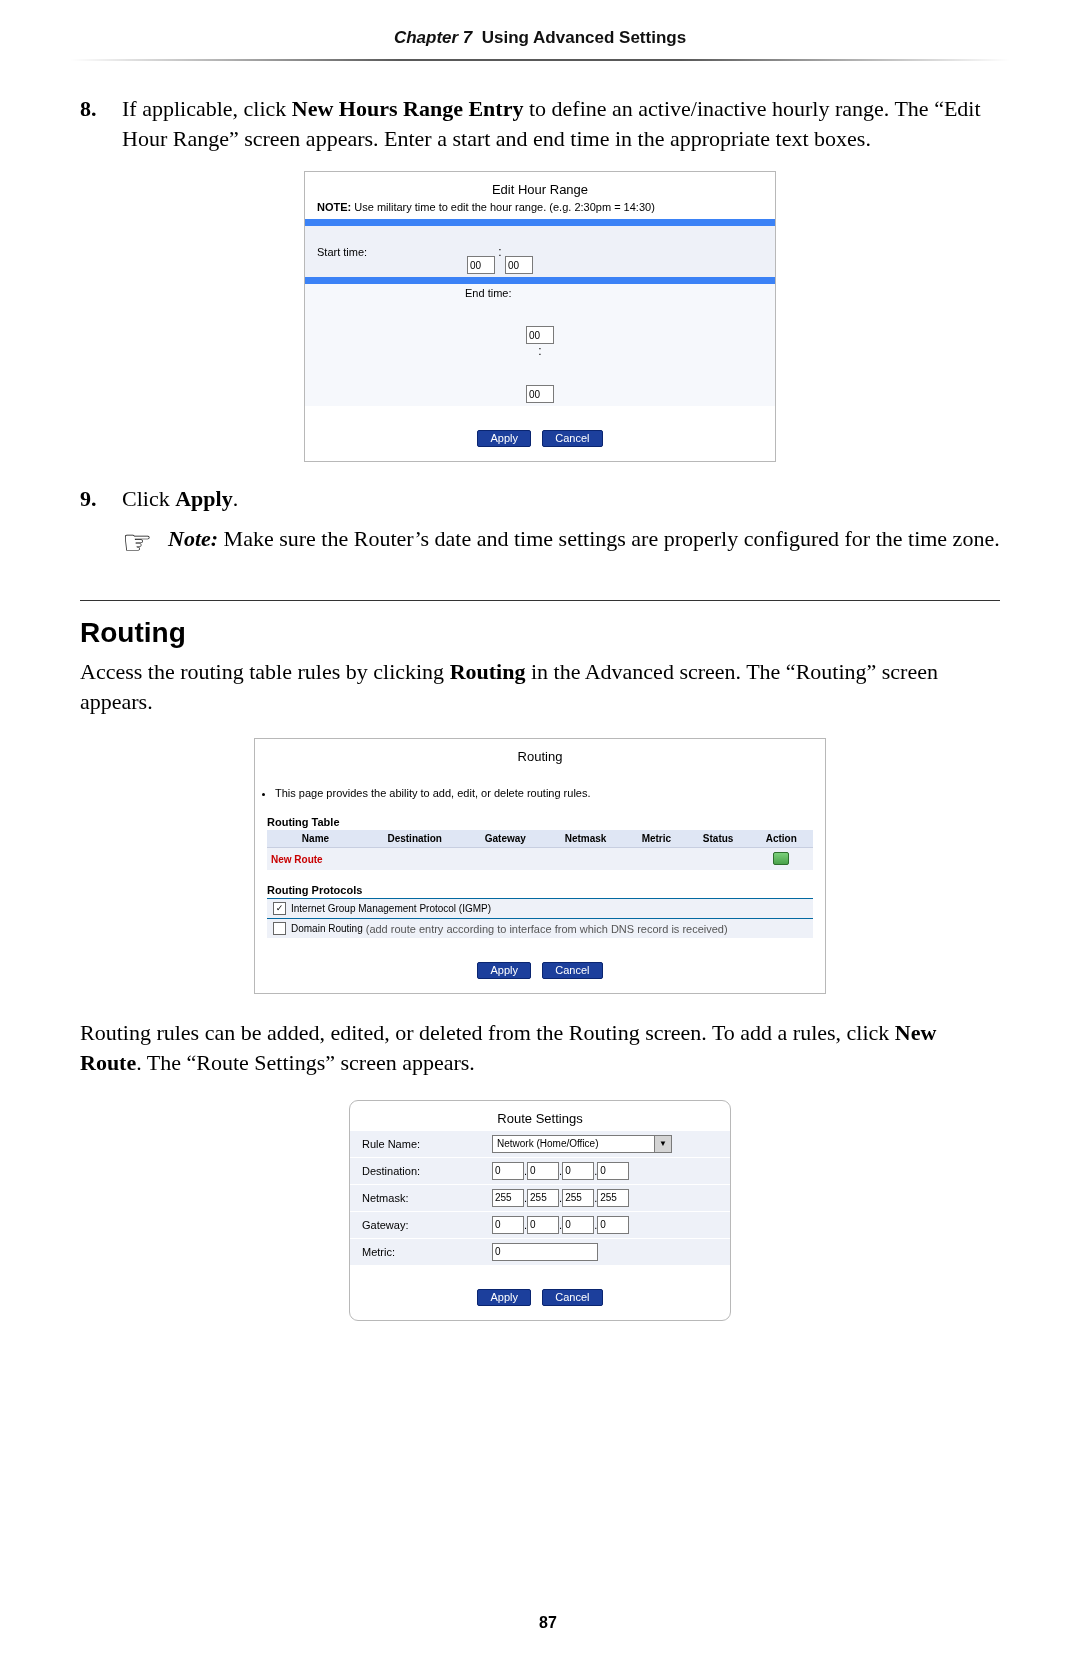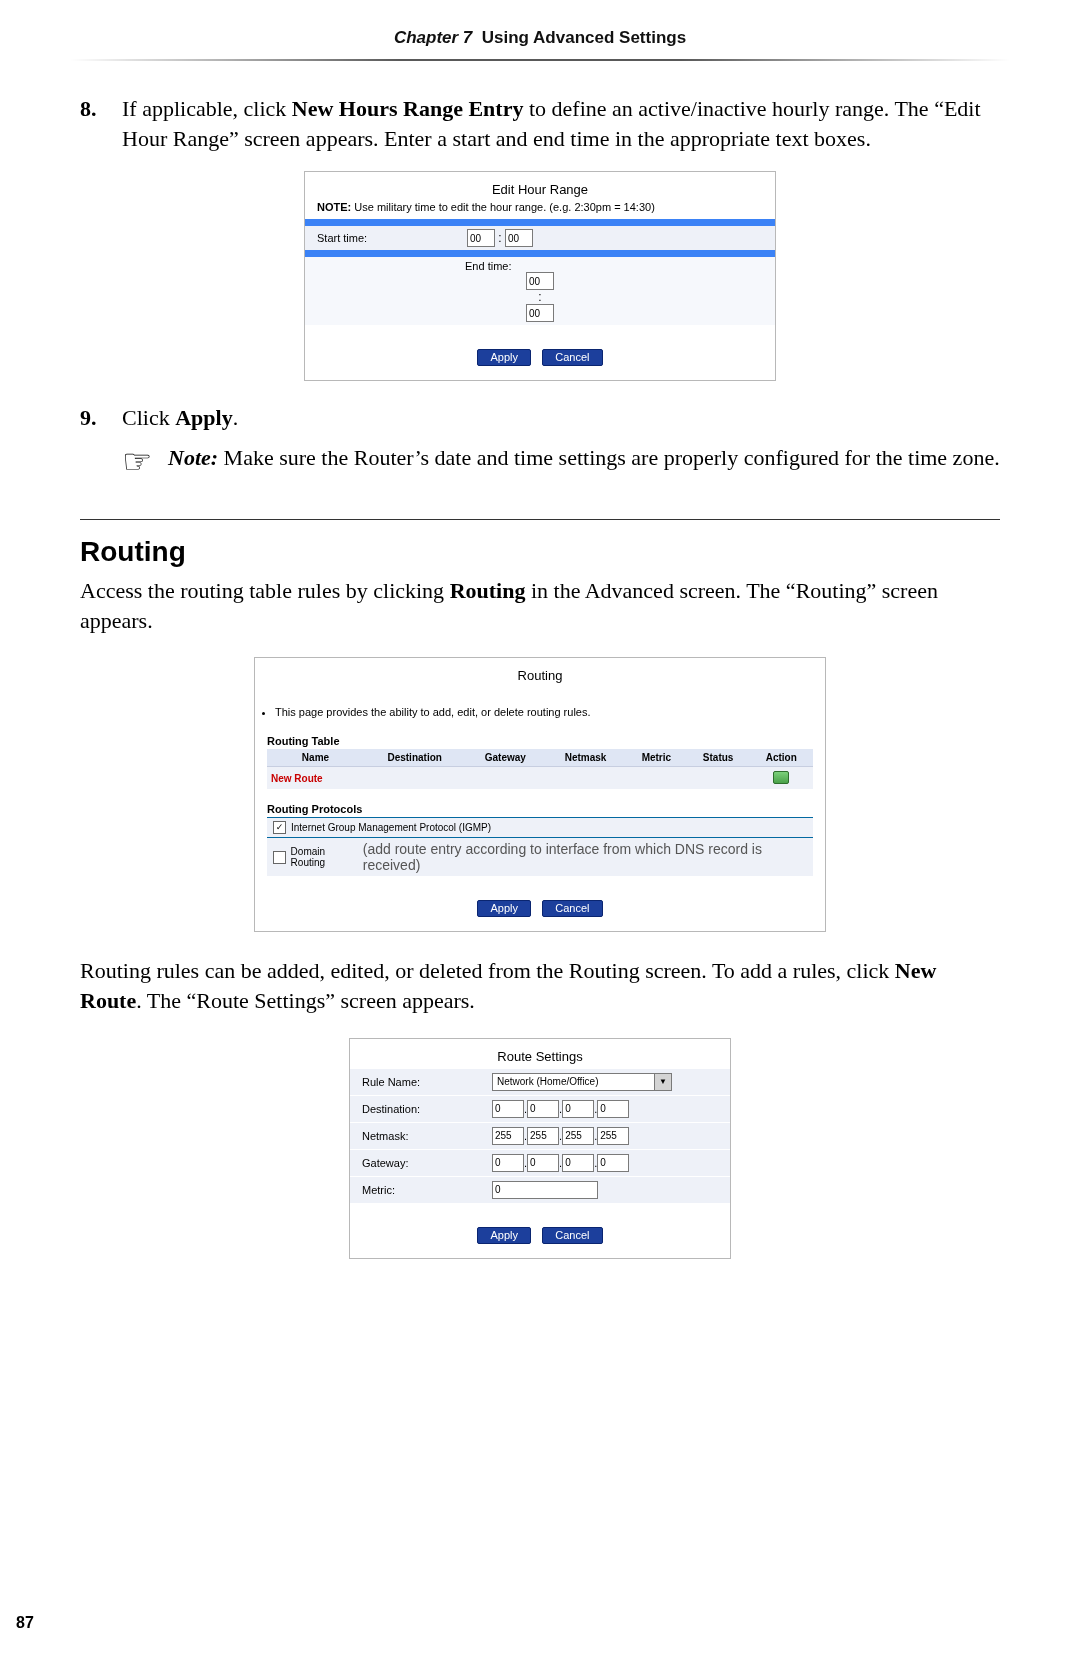--- a/index.html
+++ b/index.html
@@ -81,36 +81,36 @@
   h2.section {
     font-family: Verdana, Geneva, sans-serif;
     font-weight: bold;
     font-size: 28px;
     margin: 0 0 8px 0;
   }
   .page-num {
     position: absolute;
     bottom: 36px;
     left: 16px; right: 0;
-    text-align: left;
+    text-align: center;
     font-family: Verdana, Geneva, sans-serif;
     font-weight: bold;
     font-size: 16px;
   }
 
   
   .dialog {
     border: 1px solid #b8b8b8;
     margin: 18px auto 22px auto;
     background: #fff;
     font-family: Verdana, Geneva, sans-serif;
     font-size: 12px;
   }
   .dlg-ehr { width: 470px; }
-  .dlg-route-settings { width: 380px; }
+  .dlg-route-settings { width: 380px; border-radius: 9px; }
   .dlg-routing { width: 570px; }
 
   .dlg-title {
     text-align: center;
     font-weight: normal;
     font-size: 13px;
     padding: 10px 0 4px 0;
   }
   .dlg-note {
     padding: 0 12px 6px 12px;
@@ -131,20 +131,21 @@
     color: #000;
   }
   .tiny-input {
     width: 22px;
     height: 16px;
     border: 1px solid #7a7a7a;
     background: #fff;
     font-size: 10px;
     padding: 0 2px;
     font-family: Verdana, sans-serif;
+    margin-top: 27px;
   }
   .btn-row {
     text-align: center;
     padding: 24px 0 14px 0;
   }
   .btn {
     display: inline-block;
     background: #1c3f9c;
     color: #fff;
     font-family: Verdana, sans-serif;
@@ -200,21 +201,21 @@
   .proto-row {
     background: #eef1f8;
     margin: 0 12px;
     padding: 3px 6px;
     font-size: 10px;
     border-top: 1px solid #0369a1;
     display: flex;
     align-items: center;
   }
   .proto-row .cb { margin-right: 5px; }
-  .proto-row .fine { color: #555; font-size: 14px; margin-left: 3px; }
+  .proto-row .fine { color: #555; font-size: 11px; margin-left: 3px; }
 
   
   .rs-row {
     display: flex;
     align-items: center;
     background: #eef1f8;
     border-top: 1px solid #fff;
     padding: 4px 12px;
     font-size: 11px;
   }

